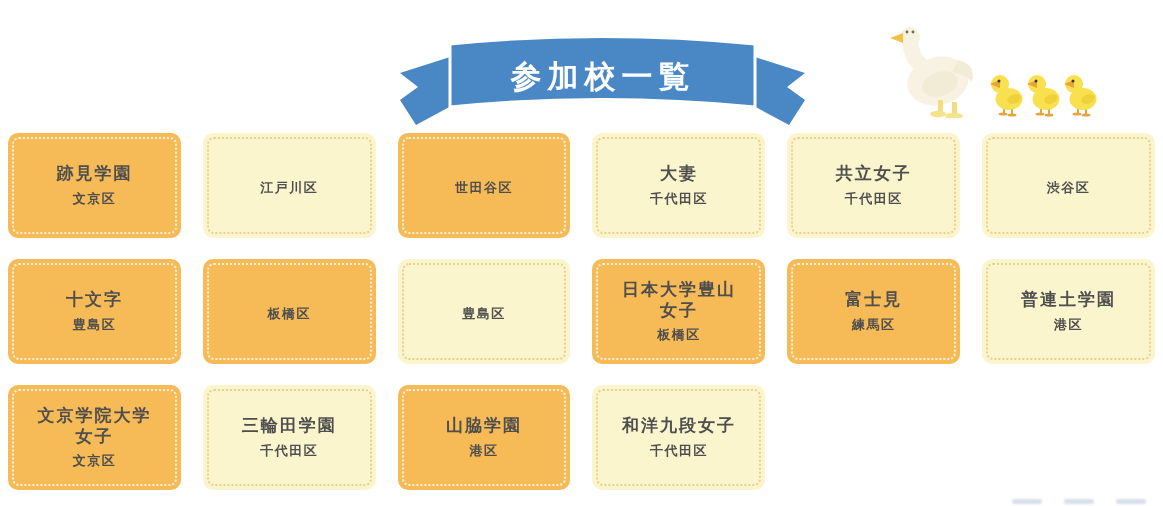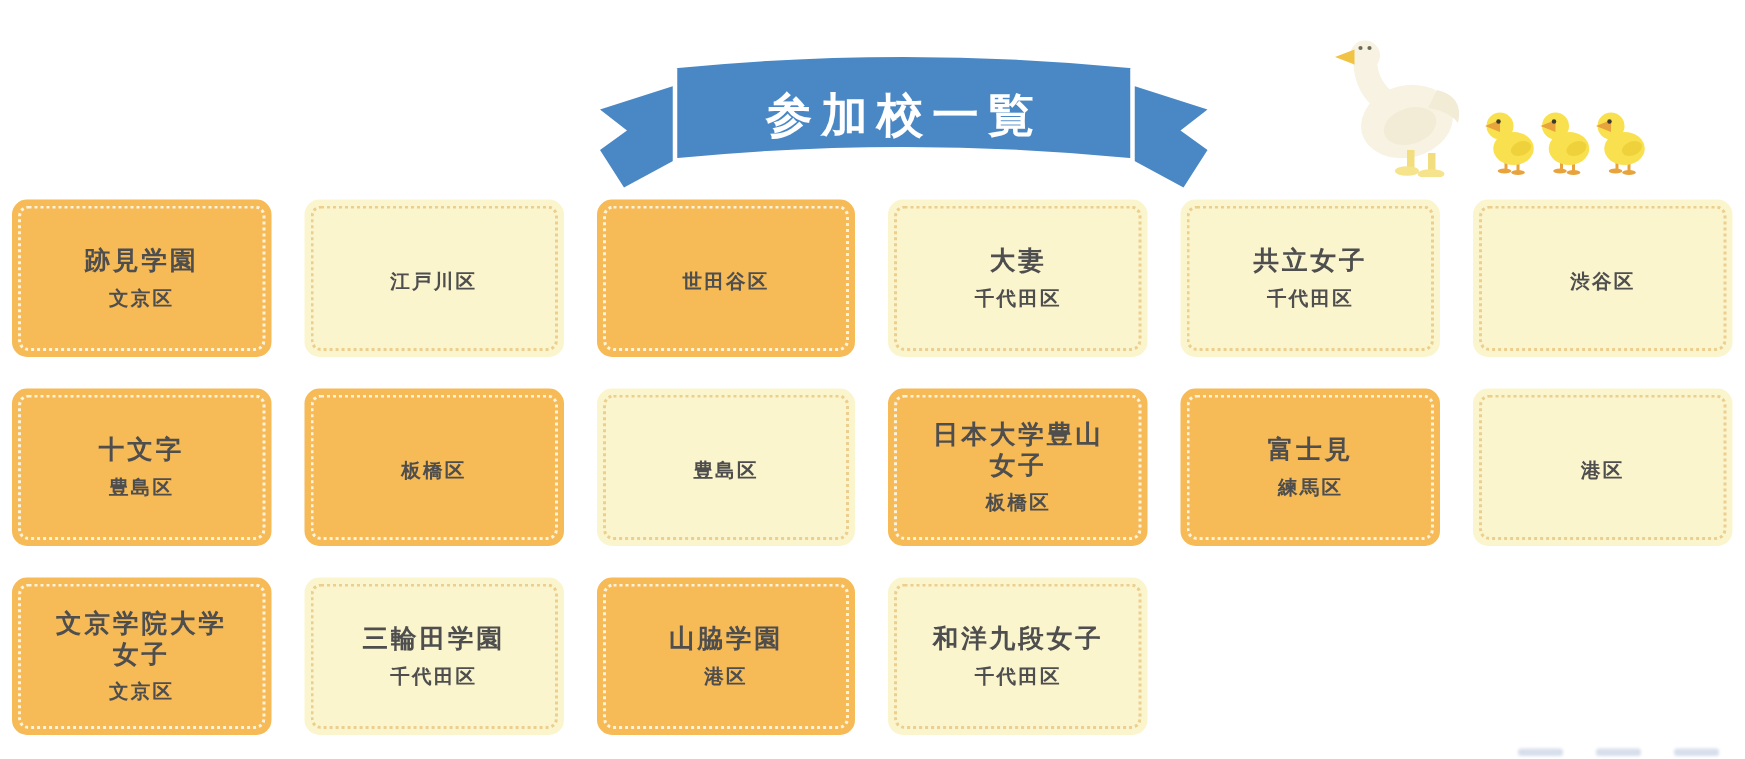--- a/index.html
+++ b/index.html
@@ -155,20 +155,21 @@
   <div class="card orange">
     <div class="school-name">日本大学豊山
 女子</div>
     <div class="school-ward">板橋区</div>
   </div>
   <div class="card orange">
     <div class="school-name">富士見</div>
     <div class="school-ward">練馬区</div>
   </div>
   <div class="card cream">
+    <div class="school-name">普連土学園</div>
     <div class="school-ward">港区</div>
   </div>
   <div class="card orange">
     <div class="school-name">文京学院大学
 女子</div>
     <div class="school-ward">文京区</div>
   </div>
   <div class="card cream">
     <div class="school-name">三輪田学園</div>
     <div class="school-ward">千代田区</div>

